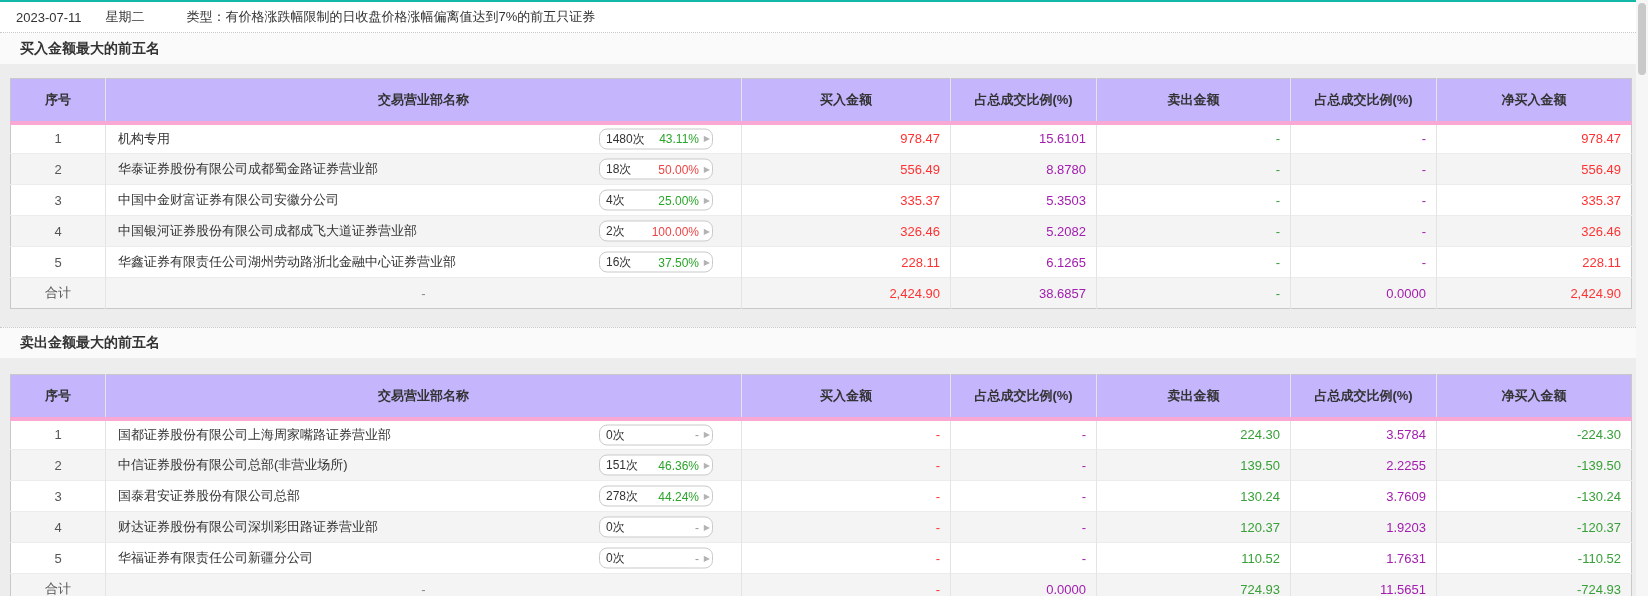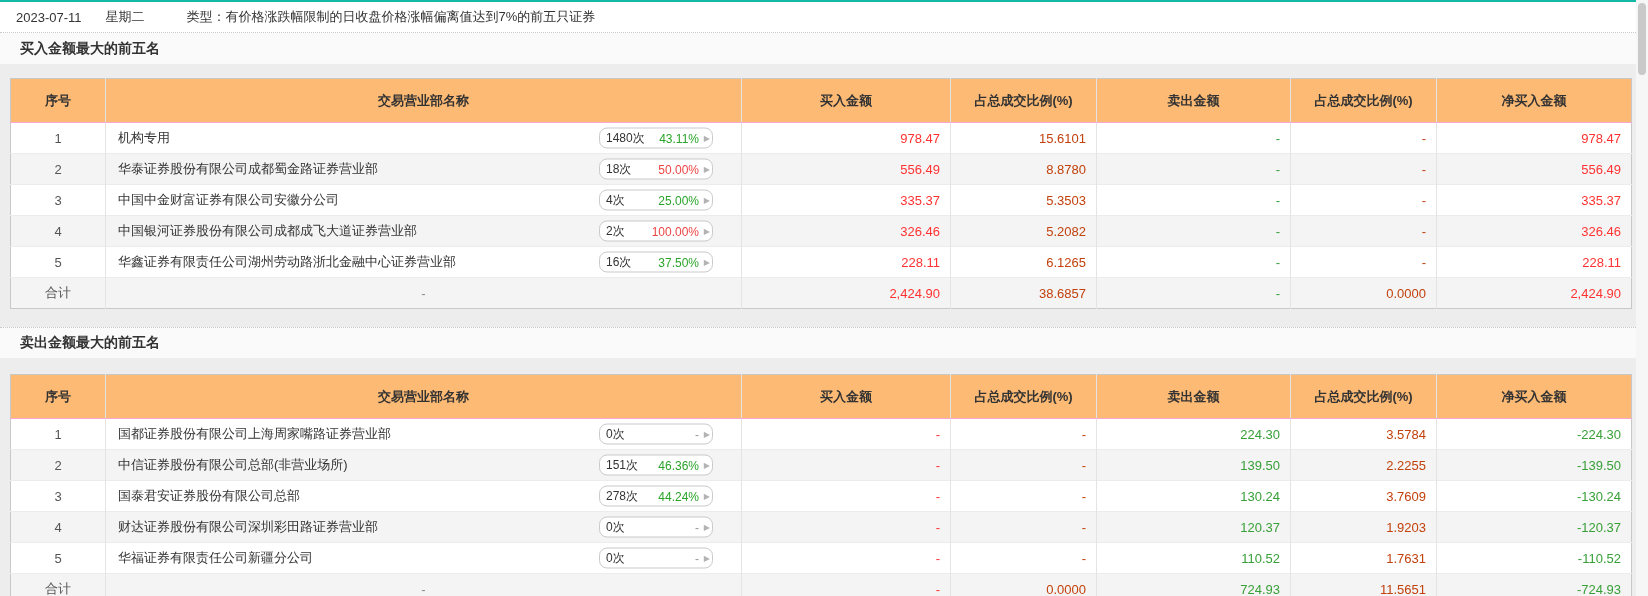--- a/index.html
+++ b/index.html
@@ -30,36 +30,36 @@
   
   .tblwrap { margin:14px 16px 0 10px; }
   .tblwrap.second { margin-top:16px; }
   table {
     width:100%; border-collapse:collapse; table-layout:fixed;
     background:#fff; font-size:13px; color:#333;
     border:1px solid #c8c8c8;
   }
   th {
     height:44px; font-weight:bold; font-size:13px; color:#333;
-    border-bottom:1px solid #f9a8d4; border-left:1px solid #e4e4e4;
-    text-align:center; background:#fdba74;
+    border-bottom:4px solid #f9a8d4; border-left:1px solid #e4e4e4;
+    text-align:center; background:#c4b5fd;
   }
   td {
     height:31px; border-left:1px solid #e4e4e4; border-top:1px solid #ececec;
     white-space:nowrap; overflow:hidden;
   }
   th:first-child, td:first-child { border-left:none; }
   tbody tr:nth-child(even) td { background:#f4f4f4; }
   .seq { text-align:center; color:#555; }
   .name-cell { padding-left:12px; position:relative; }
   .name-dash { text-align:center; color:#888; }
   .num { text-align:right; padding-right:10px; }
   .c-red   { color:#ff3232; }
   .c-green { color:#38a038; }
-  .c-gray  { color:#c2410c; }
+  .c-gray  { color:#a21caf; }
   
   .badge {
     position:absolute; right:28px; top:50%; transform:translateY(-50%);
     width:114px; height:21px; border:1px solid #c9c9c9; border-radius:8px;
     background:#fff; display:flex; align-items:center; justify-content:space-between;
     font-size:12px; padding:0 13px 0 6px; cursor:pointer;
   }
   .badge .bcount { color:#333; }
   [data-name="badge-pct"] { text-align:right; }
   .green { color:#2aa42a; }

